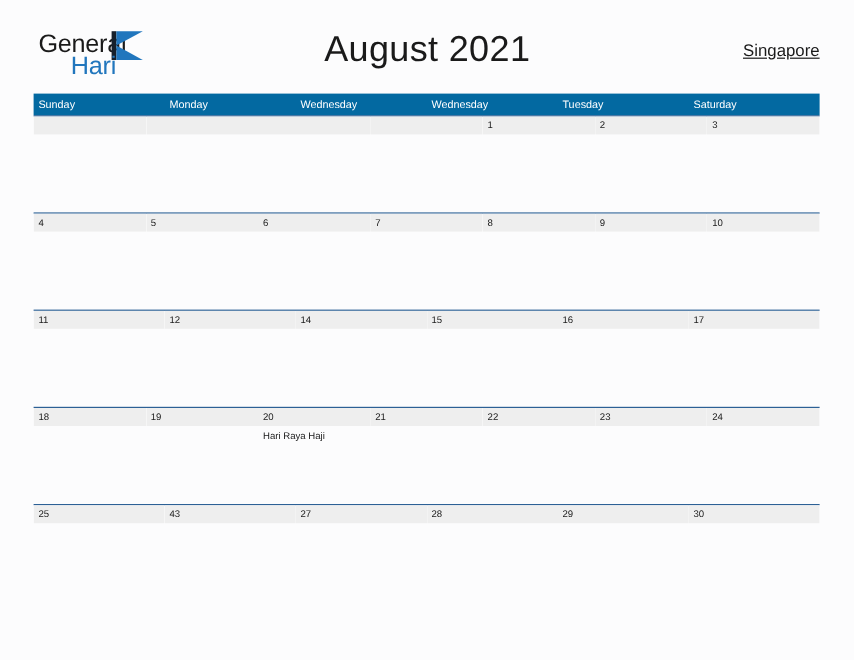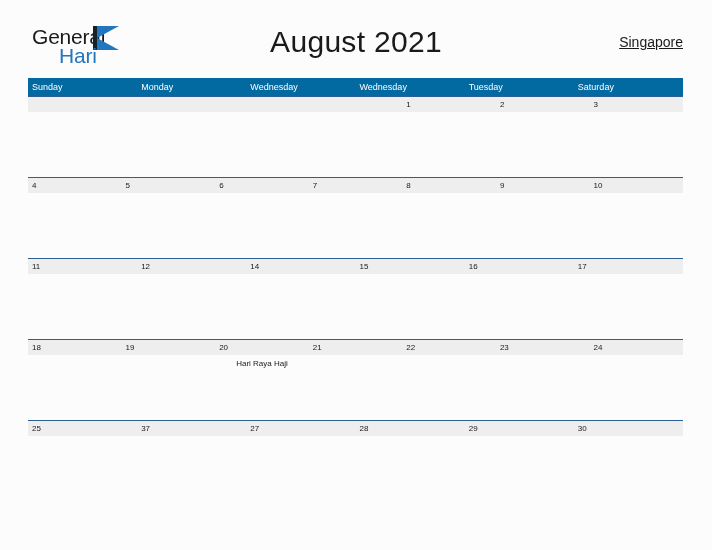--- a/index.html
+++ b/index.html
@@ -139,21 +139,20 @@
   .day-num {
     position: absolute;
     left: 4px;
     top: 0;
     font-size: 8px;
     line-height: 15px;
     color: #1a1a1a;
   }
   .events {
     padding: 3px 4px 0 4px;
-    text-align: center;
   }
   .event {
     font-size: 8px;
     line-height: 11px;
     color: #1a1a1a;
     white-space: nowrap;
   }
 </style>
 </head>
 <body>
@@ -330,21 +329,21 @@
         </div>
       </div>
       <div class="week-row">
         <div class="day-cell">
           <div class="day-band">
             <span class="day-num">25</span>
           </div>
         </div>
         <div class="day-cell">
           <div class="day-band">
-            <span class="day-num">37</span>
+            <span class="day-num">43</span>
           </div>
         </div>
         <div class="day-cell">
           <div class="day-band">
             <span class="day-num">27</span>
           </div>
         </div>
         <div class="day-cell">
           <div class="day-band">
             <span class="day-num">28</span>

